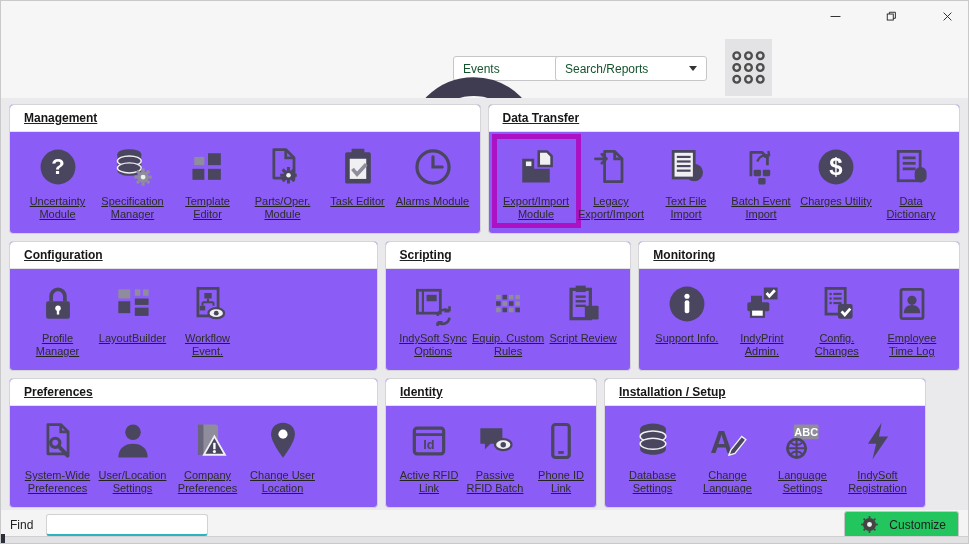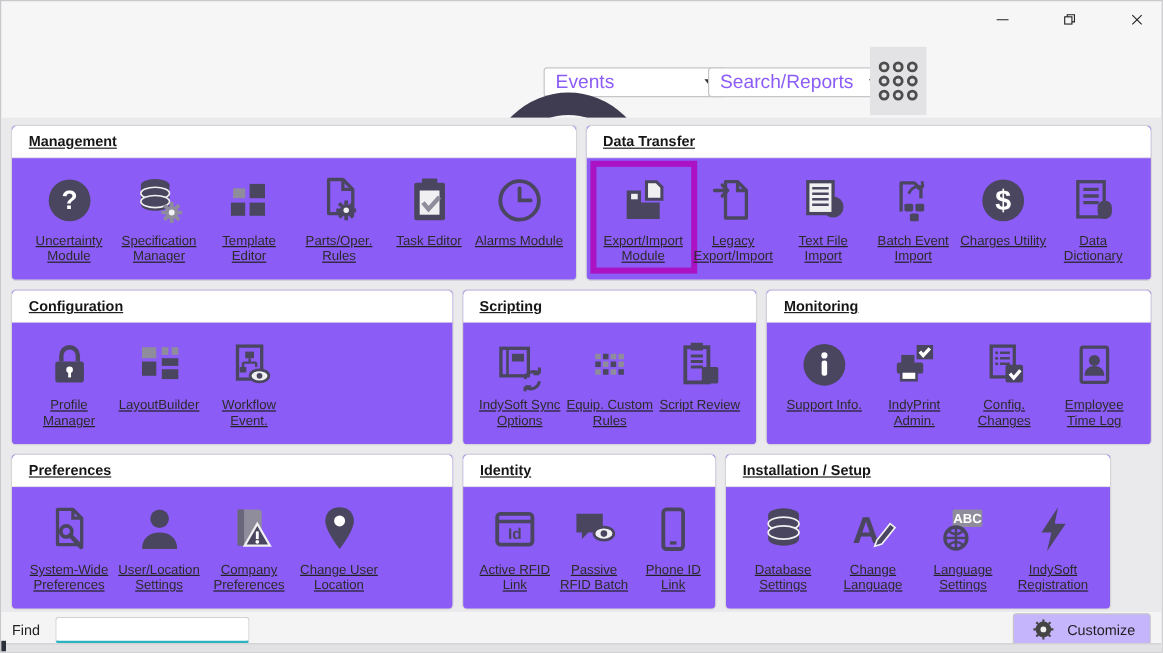--- a/index.html
+++ b/index.html
@@ -7,22 +7,22 @@
     width:969px;height:544px;position:relative;box-sizing:border-box;
     background:#f6f6f7;border:1px solid #c9c9cc;overflow:hidden;
     font-family:"Liberation Sans",sans-serif;color:#222;
     --hl:#ab12c4;--teal:#2bb3c0;
   }
   
   .titlebar{position:absolute;top:0;left:0;right:0;height:32px;display:flex;justify-content:flex-end;align-items:flex-start;padding:7px 12px 0 0;gap:39px;}
   .winbtn{width:17px;height:17px;display:flex;align-items:center;justify-content:center;cursor:default;}
   .winbtn svg{width:16px;height:16px;}
   
-  .dd{position:absolute;top:55px;height:25px;width:152px;background:#fff;border:1px solid #c6c6c9;border-radius:3px;display:flex;align-items:center;justify-content:space-between;padding:0 9px;font-size:16px;color:#8b5cf6;box-sizing:border-box;}
-  #dd-events{left:452px;} #dd-search{left:589px;}
+  .dd{position:absolute;top:55px;height:25px;width:152px;background:#fff;border:1px solid #c6c6c9;border-radius:3px;display:flex;align-items:center;justify-content:space-between;padding:0 9px;font-size:12px;color:#14532d;box-sizing:border-box;}
+  #dd-events{left:452px;} #dd-search{left:554px;}
   .dd-arrow{width:0;height:0;border-left:4px solid transparent;border-right:4px solid transparent;border-top:5px solid #333;}
   .appsbtn{position:absolute;left:724px;top:38px;width:47px;height:57px;background:#e3e3e5;display:flex;align-items:center;justify-content:center;}
   .appsbtn svg{width:27px;height:27px;}
   .userblock{position:absolute;right:5px;top:42px;display:flex;align-items:center;gap:7px;}
   .usertext{text-align:right;line-height:1.25;}
   .u-name{font-size:13px;color:#1c1c1c;}
   .u-role{font-size:12px;color:#1c1c1c;}
   .u-profile{font-size:12px;font-weight:bold;color:#111;}
   .u-avatar svg{width:44px;height:44px;display:block;}
   .u-chevron svg{width:17px;height:17px;display:block;}
@@ -37,21 +37,21 @@
   .sec-b{display:flex;flex-direction:row;padding:9px 2px 0 10px;}
   .tile{width:75px;display:flex;flex-direction:column;align-items:center;cursor:default;}
   .tile.hl{outline:5px solid var(--hl);outline-offset:2px;}
   .ticon{height:52px;display:flex;align-items:center;justify-content:center;}
   .ticon svg{width:44px;height:44px;}
   .tlabel{font-size:11px;line-height:1.2;text-align:center;color:#2c2c2c;max-width:78px;overflow-wrap:anywhere;margin-top:2px;}
   
   #footer{position:absolute;top:509px;left:0;right:0;height:29px;display:flex;align-items:center;padding:0 9px;box-sizing:border-box;background:#f4f4f5;}
   .find-label{font-size:12px;color:#222;}
   .find-input{margin-left:13px;width:148px;height:19px;background:#fff;border:1px solid #d2d2d5;border-bottom:2px solid var(--teal);border-radius:3px;outline:none;font-family:"Liberation Sans",sans-serif;font-size:12px;padding:0 6px;}
-  .customize{margin-left:auto;height:25px;background:#c4b5fd;border:1px solid #c6c6c9;border-radius:3px;display:flex;align-items:center;gap:7px;padding:0 12px;font-size:12px;color:#1f1f1f;cursor:default;}
+  .customize{margin-left:auto;height:25px;background:#22c55e;border:1px solid #c6c6c9;border-radius:3px;display:flex;align-items:center;gap:7px;padding:0 12px;font-size:12px;color:#1f1f1f;cursor:default;}
   .customize svg{width:15px;height:15px;}
   .bottomstrip{position:absolute;left:0;right:0;bottom:0;height:6px;background:#e2e2e4;border-top:1px solid #d0d0d2;}
   .corner-notch{position:absolute;left:0;bottom:0;width:4px;height:9px;background:#2a2f3a;}
 </style>
 </head>
 <body style="--hl: #ab12c4; --teal: #2bb3c0;">
 
 <div class="titlebar">
   <span class="winbtn">
       <span style="display: block; width: 100%; height: 100%;"><svg viewBox="0 0 48 48" xmlns="http://www.w3.org/2000/svg" style="width: 100%; height: 100%;">
@@ -169,21 +169,21 @@
                 <line x1="33.5" y1="36.5" x2="36.4" y2="39.4" stroke="#4a4660" stroke-width="3.4"></line>
                 <line x1="30.0" y1="38.0" x2="30.0" y2="42.0" stroke="#4a4660" stroke-width="3.4"></line>
                 <line x1="26.5" y1="36.5" x2="23.6" y2="39.4" stroke="#4a4660" stroke-width="3.4"></line>
                 <line x1="25.0" y1="33.0" x2="21.0" y2="33.0" stroke="#4a4660" stroke-width="3.4"></line>
                 <line x1="26.5" y1="29.5" x2="23.6" y2="26.6" stroke="#4a4660" stroke-width="3.4"></line>
                 <line x1="30.0" y1="28.0" x2="30.0" y2="24.0" stroke="#4a4660" stroke-width="3.4"></line>
                 <line x1="33.5" y1="29.5" x2="36.4" y2="26.6" stroke="#4a4660" stroke-width="3.4"></line>
                 <circle cx="30" cy="33" r="2.5" fill="#f0f0f2"></circle>
               </svg>
             </span>
-            <span class="tlabel">Parts/Oper. Rules</span>
+            <span class="tlabel">Parts/Oper. Module</span>
           </div>
           <div class="tile">
             <span class="ticon">
               <svg viewBox="0 0 48 48" xmlns="http://www.w3.org/2000/svg">
                 <rect x="10" y="8" width="28" height="34" rx="2" fill="#4a4660"></rect>
                 <rect x="15" y="15" width="18" height="22" fill="#f0f0f2"></rect>
                 <rect x="17" y="4" width="14" height="8" rx="1" fill="#4a4660"></rect>
                 <path d="M18 26 l5 6 l10 -11" stroke="#8f8c9c" stroke-width="4" fill="none"></path>
               </svg>
             </span>

